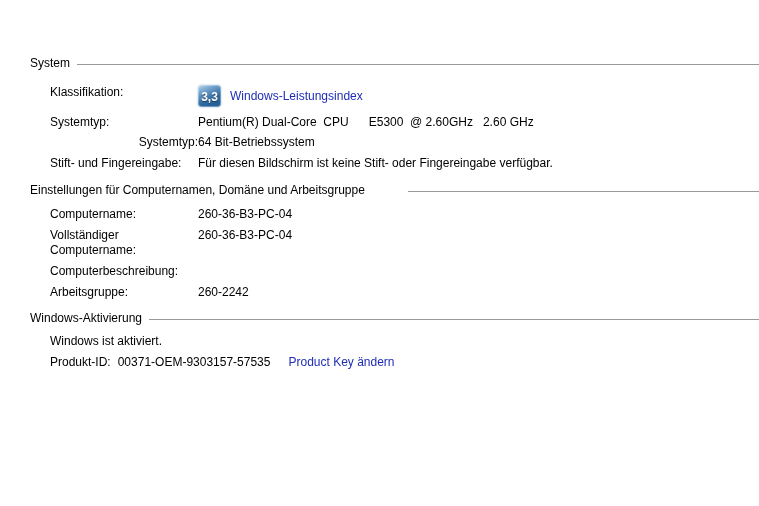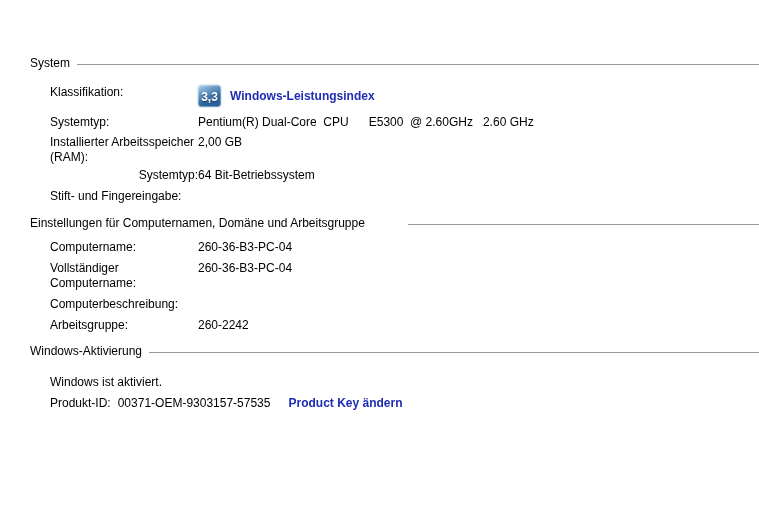--- a/index.html
+++ b/index.html
@@ -46,21 +46,20 @@
     white-space: pre-line;
   }
   .value {
     white-space: pre-wrap;
   }
   .link {
     color: #1e2db4;
     cursor: pointer;
     text-decoration: none;
     white-space: nowrap;
-    font-weight: bold;
   }
   
   .rating-cell {
     display: flex;
     align-items: center;
   }
   .wei-badge {
     width: 23px;
     height: 22px;
     border-radius: 4px;
@@ -79,21 +78,21 @@
   }
   
   .hdr-system { margin-bottom: 14px; }
   .row-klass   { margin-bottom: 8px; height: 22px; }
   .row-cpu     { margin-bottom: 5px; }
   .row-ram     { margin-bottom: 3px; }
   .row-type    { margin-bottom: 6px; text-align: right; }
   .row-pen     { margin-bottom: 0; }
   .hdr-name { margin-top: 12px; margin-bottom: 9px; gap: 36px; }
   .row-wg   { margin-bottom: 0; align-items: flex-end; }
-  .hdr-act  { margin-top: 11px; margin-bottom: 16px; }
+  .hdr-act  { margin-top: 11px; margin-bottom: 8px; }
   .row-status { margin-bottom: 6px; }
   .pid-value { margin-left: 7px; }
   .pid-link  { margin-left: 18px; }
 </style>
 </head>
 <body>
 
 <div class="panel">
 
   <div class="group-header hdr-system">
@@ -109,33 +108,29 @@
         <span class="wei-badge">3,3</span>
         <a class="link">Windows-Leistungsindex</a>
       </span>
     </div>
 
     <div class="row row-cpu">
       <span class="label">Systemtyp:</span>
       <span class="value">Pentium(R) Dual-Core  CPU      E5300  @ 2.60GHz   2.60 GHz</span>
     </div>
 
-    <div class="row row-ram">
-      <span class="label">Installierter Arbeitsspeicher
-(RAM):</span>
-      <span class="value">2,00 GB</span>
-    </div>
 
     <div class="row row-type">
       <span class="label">Systemtyp:</span>
       <span class="value">64 Bit-Betriebssystem</span>
     </div>
 
     <div class="row row-pen">
       <span class="label">Stift- und Fingereingabe:</span>
+      <span class="value">Für diesen Bildschirm ist keine Stift- oder Fingereingabe verfügbar.</span>
     </div>
 
   </div>
 
   <div class="group-header hdr-name">
     <span class="title">Einstellungen für Computernamen, Domäne und Arbeitsgruppe</span>
     <span class="rule"></span>
   </div>
 
   <div class="rows">

